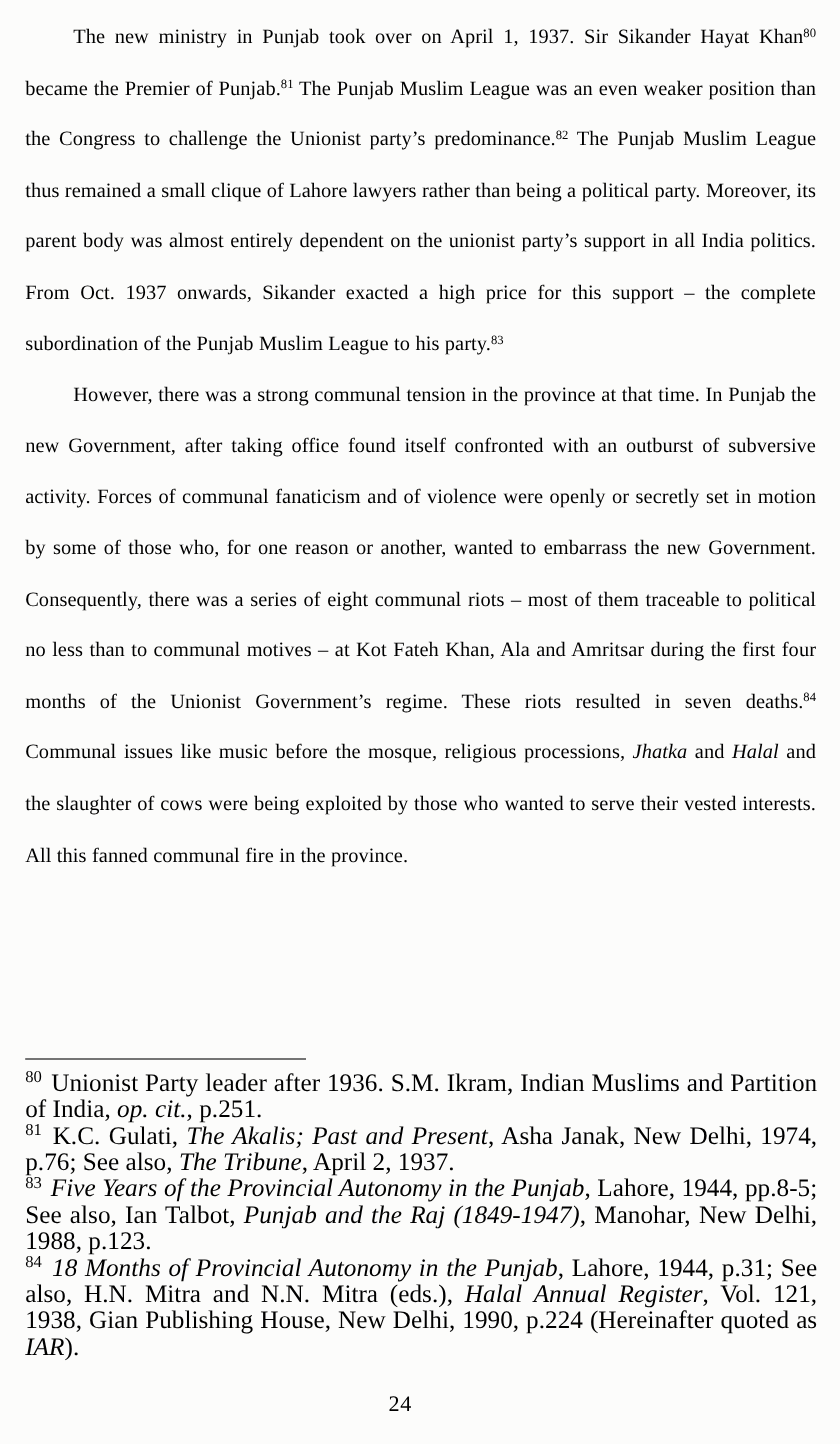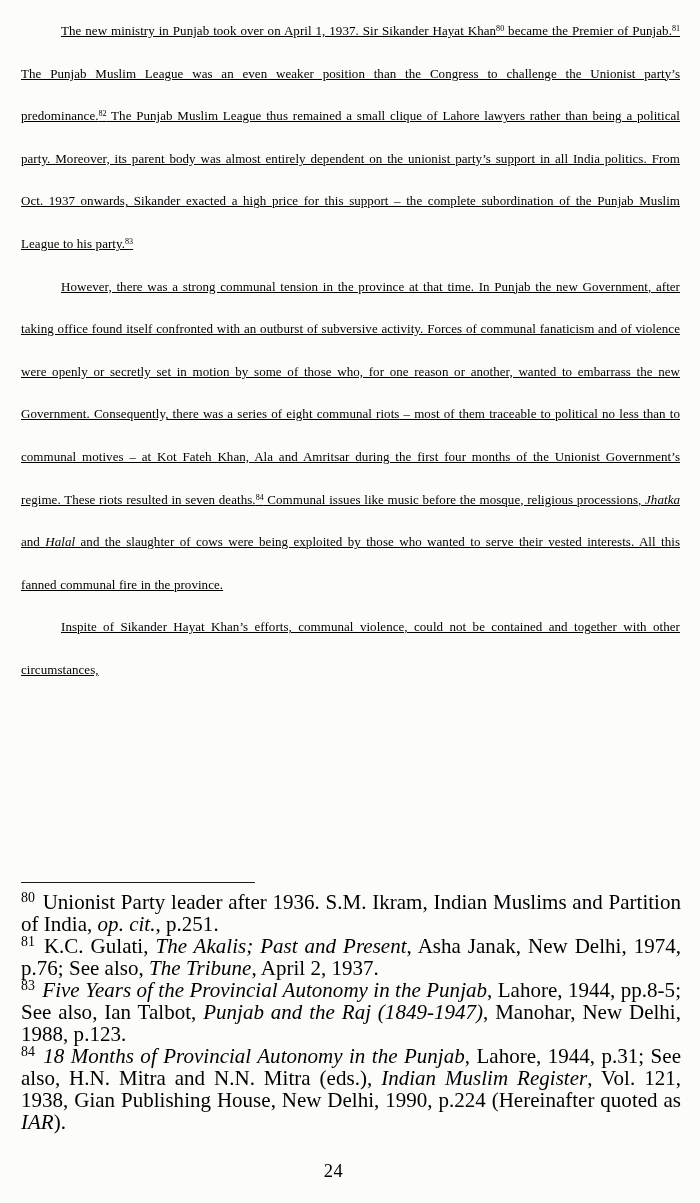--- a/index.html
+++ b/index.html
@@ -29,27 +29,26 @@
     position: absolute;
     left: 21px;
     top: 10px;
     width: 659px;
   }
 
   p.para {
     margin: 0;
     text-align: justify;
     text-justify: inter-word;
-    font-size: 13px;
+    font-size: 17px;
     line-height: 42.6px;
     text-indent: 40px;
     letter-spacing: 0.05px;
     word-spacing: 0.2px;
     hyphens: none;
-    text-decoration: underline;
   }
 
   p.para + p.para {
     margin-top: 0;
   }
 
   sup.fn {
     font-size: 0.62em;
     vertical-align: 0.52em;
     line-height: 0;
@@ -109,27 +108,26 @@
   }
 </style>
 </head>
 <body>
 
 <div class="page">
 
   <div class="body-region">
     <p class="para"><span>The new ministry in Punjab took over on April 1, 1937. Sir Sikander Hayat Khan</span><sup class="fn">80</sup><span> became the Premier of Punjab.</span><sup class="fn">81</sup><span> The Punjab Muslim League was an even weaker position than the Congress to challenge the Unionist party’s predominance.</span><sup class="fn">82</sup><span> The Punjab Muslim League thus remained a small clique of Lahore lawyers rather than being a political party. Moreover, its parent body was almost entirely dependent on the unionist party’s support in all India politics. From Oct. 1937 onwards, Sikander exacted a high price for this support – the complete subordination of the Punjab Muslim League to his party.</span><sup class="fn">83</sup></p>
     <p class="para"><span>However, there was a strong communal tension in the province at that time. In Punjab the new Government, after taking office found itself confronted with an outburst of subversive activity. Forces of communal fanaticism and of violence were openly or secretly set in motion by some of those who, for one reason or another, wanted to embarrass the new Government. Consequently, there was a series of eight communal riots – most of them traceable to political no less than to communal motives – at Kot Fateh Khan, Ala and Amritsar during the first four months of the Unionist Government’s regime. These riots resulted in seven deaths.</span><sup class="fn">84</sup><span> Communal issues like music before the mosque, religious processions, </span><i>Jhatka</i><span> and </span><i>Halal</i><span> and the slaughter of cows were being exploited by those who wanted to serve their vested interests. All this fanned communal fire in the province.</span></p>
-    <p class="para"><span>Inspite of Sikander Hayat Khan’s efforts, communal violence, could not be contained and together with other circumstances,</span></p>
   </div>
 
   <div class="fn-rule"></div>
 
   <div class="footnotes">
     <p class="fnote"><sup class="fnum">80</sup> <span><span>Unionist Party leader after 1936. S.M. Ikram, Indian Muslims and Partition of India, </span><i>op. cit.</i><span>, p.251.</span></span></p>
     <p class="fnote"><sup class="fnum">81</sup> <span><span>K.C. Gulati, </span><i>The Akalis; Past and Present</i><span>, Asha Janak, New Delhi, 1974, p.76; See also, </span><i>The Tribune</i><span>, April 2, 1937.</span></span></p>
     <p class="fnote"><sup class="fnum">83</sup> <span><i>Five Years of the Provincial Autonomy in the Punjab</i><span>, Lahore, 1944, pp.8-5; See also, Ian Talbot, </span><i>Punjab and the Raj (1849-1947)</i><span>, Manohar, New Delhi, 1988, p.123.</span></span></p>
-    <p class="fnote"><sup class="fnum">84</sup> <span><i>18 Months of Provincial Autonomy in the Punjab</i><span>, Lahore, 1944, p.31; See also, H.N. Mitra and N.N. Mitra (eds.), </span><i>Indian Muslim Register</i><span>, Vol. 121, 1938, Gian Publishing House, New Delhi, 1990, p.224 (Hereinafter quoted as </span><i>IAR</i><span>).</span></span></p>
+    <p class="fnote"><sup class="fnum">84</sup> <span><i>18 Months of Provincial Autonomy in the Punjab</i><span>, Lahore, 1944, p.31; See also, H.N. Mitra and N.N. Mitra (eds.), </span><i>Halal Annual Register</i><span>, Vol. 121, 1938, Gian Publishing House, New Delhi, 1990, p.224 (Hereinafter quoted as </span><i>IAR</i><span>).</span></span></p>
   </div>
 
   <div class="page-number">24</div>
 
 </div>
 
 </body></html>

